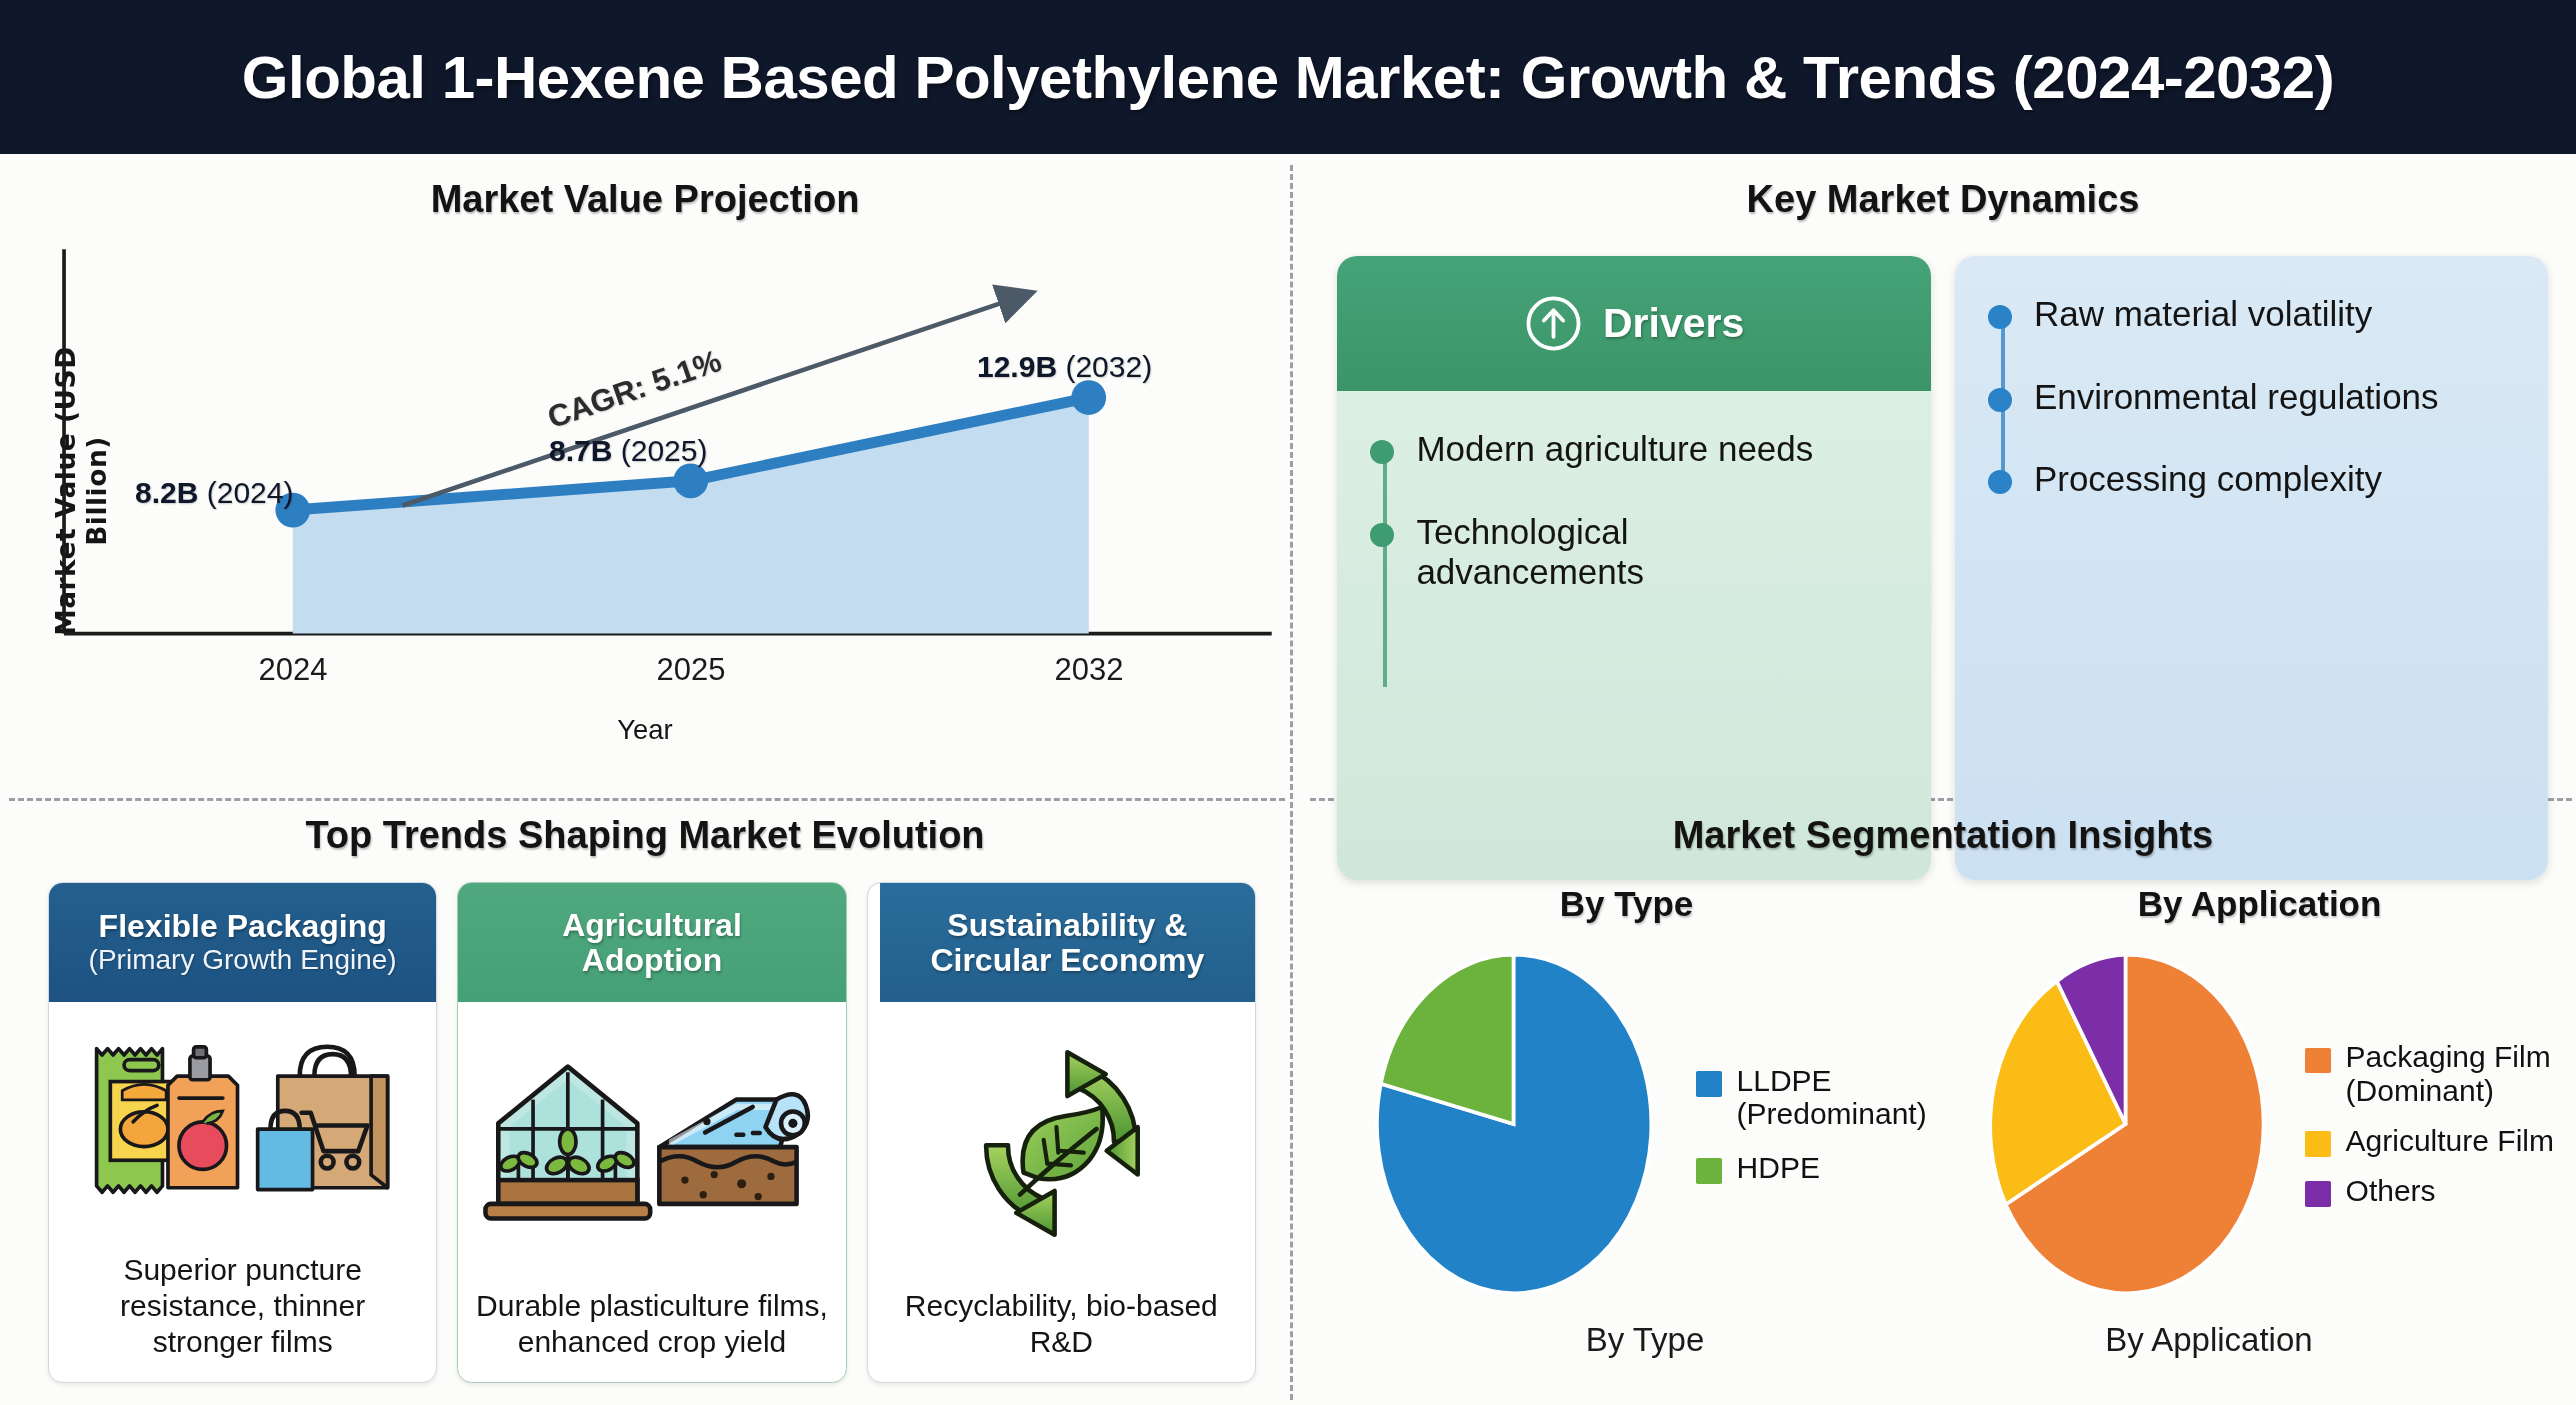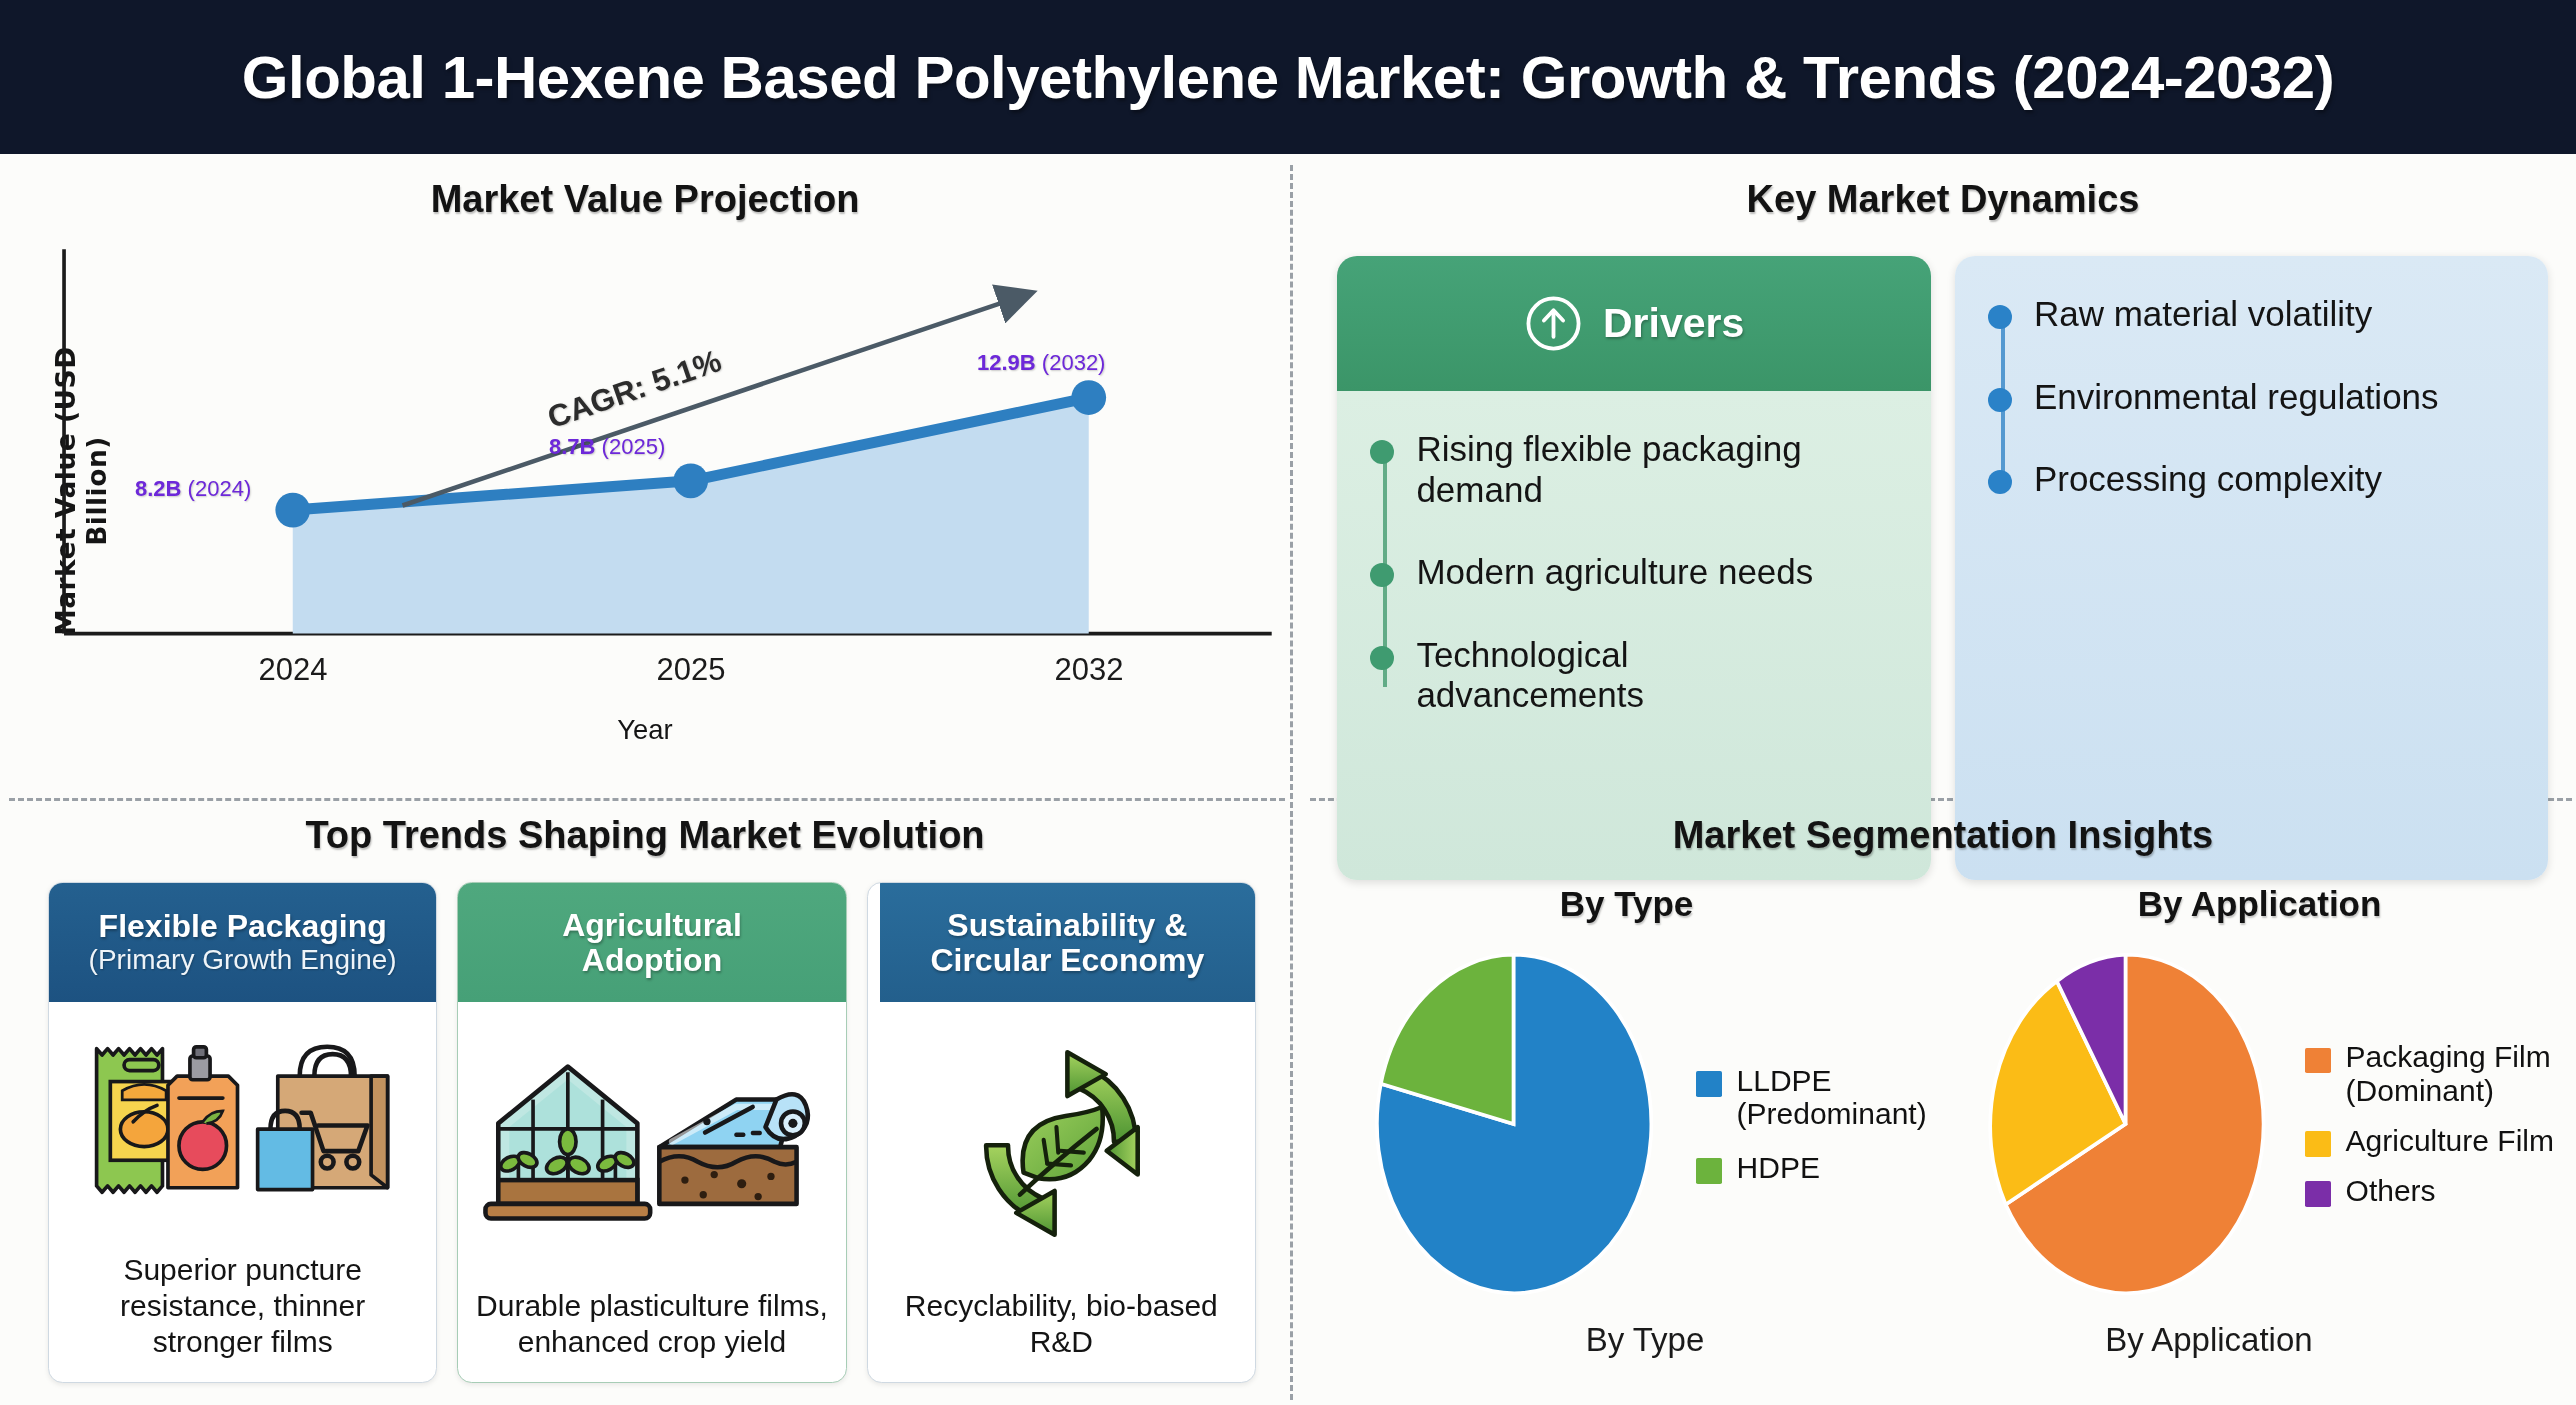--- a/index.html
+++ b/index.html
@@ -54,21 +54,21 @@
   }
   .xlabel {
     position: absolute; left: 0; top: 483px; width: 1290px; text-align: center;
     font-size: 27.4px; color: #151515;
   }
   .xtick {
     position: absolute; top: 421px; font-size: 31px; color: #1b1b1b;
     transform: translateX(-50%); white-space: nowrap;
   }
   .dlabel {
-    position: absolute; font-size: 22px; color: #6d28d9; white-space: nowrap;
+    position: absolute; font-size: 30px; color: #0f172a; white-space: nowrap;
     text-shadow: 0.9px 0.9px 1.8px rgba(0,0,0,0.2);
   }
   .dlabel b { font-weight: bold; }
   .cagr {
     position: absolute; left: 549px; top: 170px;
     font-size: 31px; font-weight: bold; color: #2c2c2c;
     transform: rotate(-19deg); transform-origin: left center;
     white-space: nowrap; text-shadow: 0.9px 0.9px 1.8px rgba(0,0,0,0.22);
   }
 
@@ -210,24 +210,20 @@
             <circle cx="20" cy="20" r="17" fill="none" stroke="#fff" stroke-width="2.6"></circle>
             <line x1="20" y1="29" x2="20" y2="12" stroke="#fff" stroke-width="2.6" stroke-linecap="round"></line>
             <path d="M13.5,18 L20,11 L26.5,18" fill="none" stroke="#fff" stroke-width="2.6" stroke-linecap="round" stroke-linejoin="round"></path>
           </svg>
           <span class="dyn-head-txt">Drivers</span>
         </div>
         <div class="dyn-body green-body">
           <div class="tl-line" style="top:51px; height:245px;"></div>
           <div class="dyn-item">
             <span class="dyn-dot green-dot"></span>
-            <span class="dyn-txt">Rising flexible packaging demand</span>
-          </div>
-          <div class="dyn-item">
-            <span class="dyn-dot green-dot"></span>
             <span class="dyn-txt">Modern agriculture needs</span>
           </div>
           <div class="dyn-item">
             <span class="dyn-dot green-dot"></span>
             <span class="dyn-txt" style="max-width:302px;">Technological advancements</span>
           </div>
         </div>
       </div>
 
       <div class="dyn-card">

